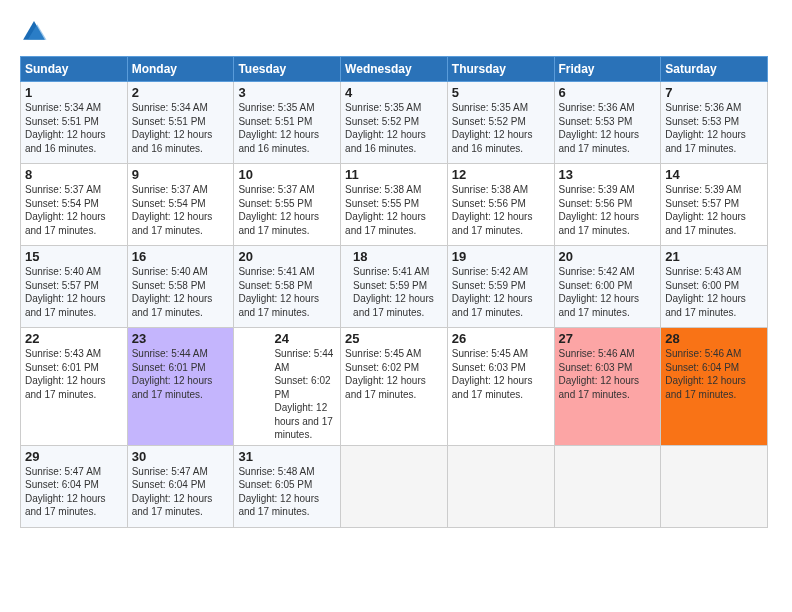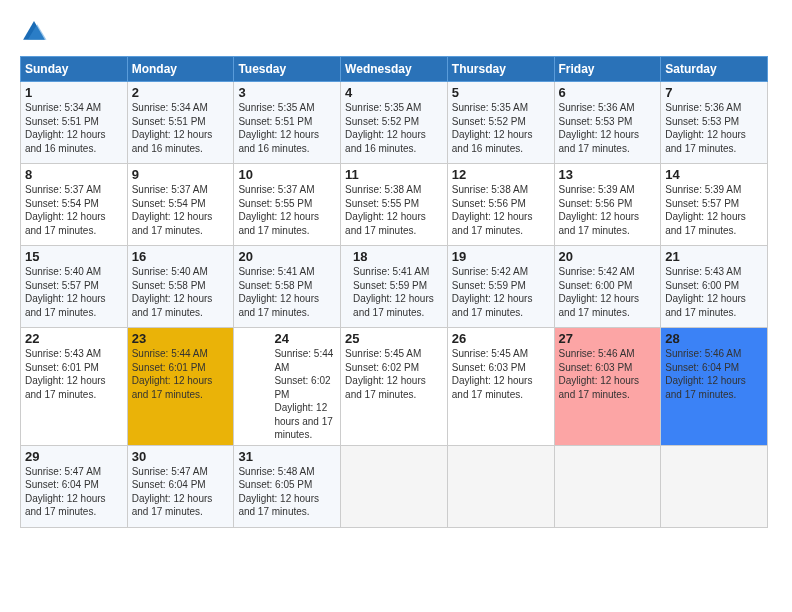--- a/index.html
+++ b/index.html
@@ -144,26 +144,26 @@
           <td style="background: rgb(245, 248, 252);"><span class="day-number">15</span><span class="day-info">Sunrise: 5:40 AM<br>Sunset: 5:57 PM<br>Daylight: 12 hours and 17 minutes.</span></td>
           <td style="background: rgb(245, 248, 252);"><span class="day-number">16</span><span class="day-info">Sunrise: 5:40 AM<br>Sunset: 5:58 PM<br>Daylight: 12 hours and 17 minutes.</span></td>
           <td style="background: rgb(245, 248, 252);"><span class="day-number">20</span><span class="day-info">Sunrise: 5:41 AM<br>Sunset: 5:58 PM<br>Daylight: 12 hours and 17 minutes.</span></td>
           <td style="background: rgb(245, 248, 252); padding-left: 12px;"><span class="day-number">18</span><span class="day-info">Sunrise: 5:41 AM<br>Sunset: 5:59 PM<br>Daylight: 12 hours and 17 minutes.</span></td>
           <td style="background: rgb(245, 248, 252);"><span class="day-number">19</span><span class="day-info">Sunrise: 5:42 AM<br>Sunset: 5:59 PM<br>Daylight: 12 hours and 17 minutes.</span></td>
           <td style="background: rgb(245, 248, 252);"><span class="day-number">20</span><span class="day-info">Sunrise: 5:42 AM<br>Sunset: 6:00 PM<br>Daylight: 12 hours and 17 minutes.</span></td>
           <td style="background: rgb(245, 248, 252);"><span class="day-number">21</span><span class="day-info">Sunrise: 5:43 AM<br>Sunset: 6:00 PM<br>Daylight: 12 hours and 17 minutes.</span></td>
         </tr>
         <tr>
           <td style="background: rgb(255, 255, 255);"><span class="day-number">22</span><span class="day-info">Sunrise: 5:43 AM<br>Sunset: 6:01 PM<br>Daylight: 12 hours and 17 minutes.</span></td>
-          <td style="background: #eab308;"><span class="day-number">23</span><span class="day-info">Sunrise: 5:44 AM<br>Sunset: 6:01 PM<br>Daylight: 12 hours and 17 minutes.</span></td>
+          <td style="background: #c4b5fd;"><span class="day-number">23</span><span class="day-info">Sunrise: 5:44 AM<br>Sunset: 6:01 PM<br>Daylight: 12 hours and 17 minutes.</span></td>
           <td style="background: rgb(255, 255, 255); padding-left: 40px;"><span class="day-number">24</span><span class="day-info">Sunrise: 5:44 AM<br>Sunset: 6:02 PM<br>Daylight: 12 hours and 17 minutes.</span></td>
           <td style="background: rgb(255, 255, 255);"><span class="day-number">25</span><span class="day-info">Sunrise: 5:45 AM<br>Sunset: 6:02 PM<br>Daylight: 12 hours and 17 minutes.</span></td>
           <td style="background: rgb(255, 255, 255);"><span class="day-number">26</span><span class="day-info">Sunrise: 5:45 AM<br>Sunset: 6:03 PM<br>Daylight: 12 hours and 17 minutes.</span></td>
           <td style="background: #fca5a5;"><span class="day-number">27</span><span class="day-info">Sunrise: 5:46 AM<br>Sunset: 6:03 PM<br>Daylight: 12 hours and 17 minutes.</span></td>
-          <td style="background: #3b82f6;"><span class="day-number">28</span><span class="day-info">Sunrise: 5:46 AM<br>Sunset: 6:04 PM<br>Daylight: 12 hours and 17 minutes.</span></td>
+          <td style="background: #f97316;"><span class="day-number">28</span><span class="day-info">Sunrise: 5:46 AM<br>Sunset: 6:04 PM<br>Daylight: 12 hours and 17 minutes.</span></td>
         </tr>
         <tr>
           <td style="background: rgb(245, 248, 252);"><span class="day-number">29</span><span class="day-info">Sunrise: 5:47 AM<br>Sunset: 6:04 PM<br>Daylight: 12 hours and 17 minutes.</span></td>
           <td style="background: rgb(245, 248, 252);"><span class="day-number">30</span><span class="day-info">Sunrise: 5:47 AM<br>Sunset: 6:04 PM<br>Daylight: 12 hours and 17 minutes.</span></td>
           <td style="background: rgb(245, 248, 252); margin-left: 8px;"><span class="day-number">31</span><span class="day-info">Sunrise: 5:48 AM<br>Sunset: 6:05 PM<br>Daylight: 12 hours and 17 minutes.</span></td>
           <td class="empty-cell" style="background: rgb(240, 240, 240);"></td>
           <td class="empty-cell" style="background: rgb(240, 240, 240);"></td>
           <td class="empty-cell" style="background: rgb(240, 240, 240);"></td>
           <td class="empty-cell" style="background: rgb(240, 240, 240);"></td>
         </tr>

